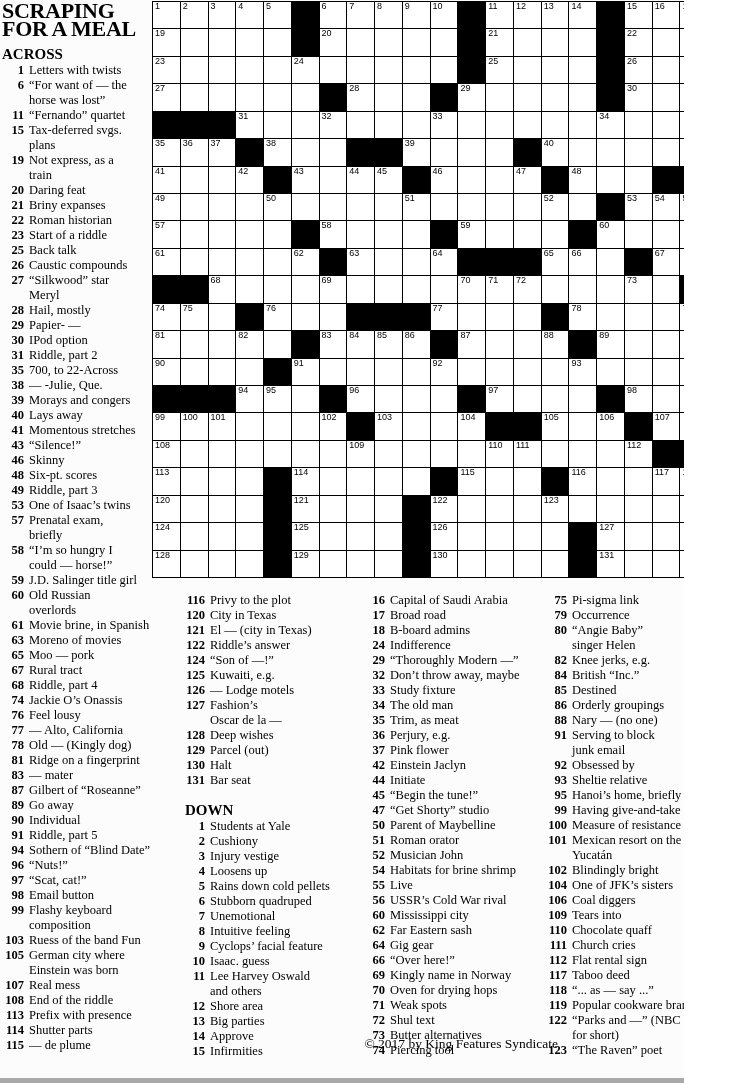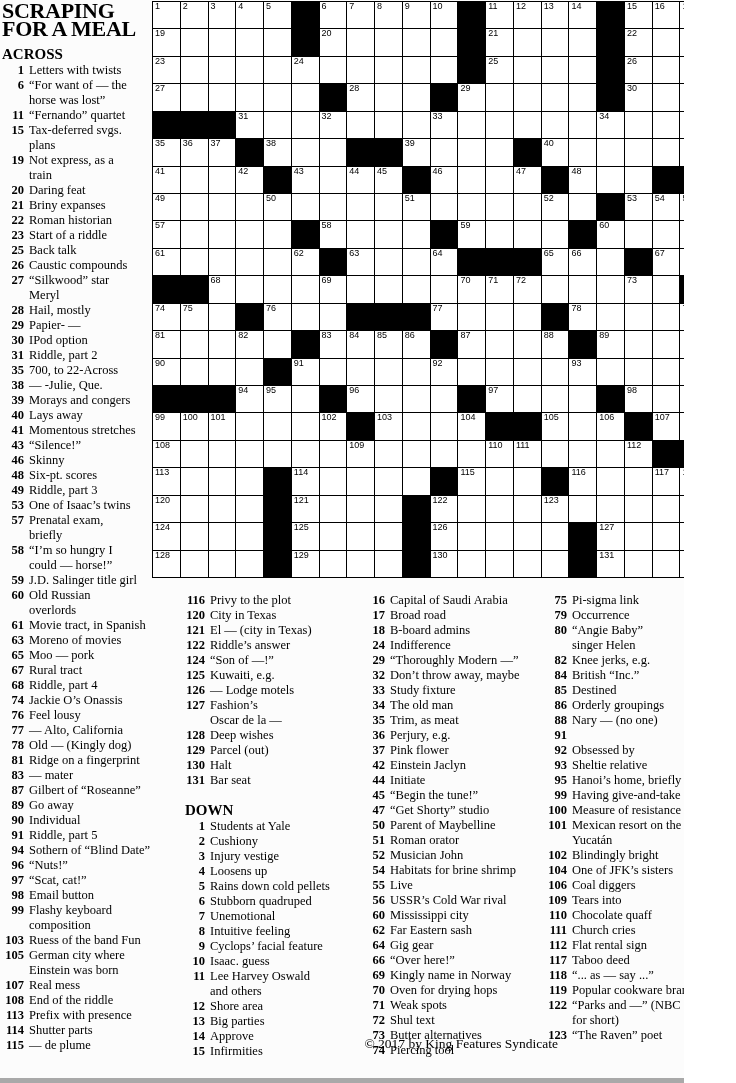--- a/index.html
+++ b/index.html
@@ -161,21 +161,21 @@
           <span class="num">59</span>
           <span class="txt">J.D. Salinger title girl</span>
         </div>
         <div class="clue">
           <span class="num">60</span>
           <span class="txt">Old Russian
 overlords</span>
         </div>
         <div class="clue">
           <span class="num">61</span>
-          <span class="txt">Movie tract, in Spanish</span>
+          <span class="txt">Movie brine, in Spanish</span>
         </div>
         <div class="clue">
           <span class="num">63</span>
           <span class="txt">Moreno of movies</span>
         </div>
         <div class="clue">
           <span class="num">65</span>
           <span class="txt">Moo — pork</span>
         </div>
         <div class="clue">
@@ -1262,20 +1262,22 @@
         <div class="clue">
           <span class="num">86</span>
           <span class="txt">Orderly groupings</span>
         </div>
         <div class="clue">
           <span class="num">88</span>
           <span class="txt">Nary — (no one)</span>
         </div>
         <div class="clue">
           <span class="num">91</span>
+          <span class="txt">Serving to block
+junk email</span>
         </div>
         <div class="clue">
           <span class="num">92</span>
           <span class="txt">Obsessed by</span>
         </div>
         <div class="clue">
           <span class="num">93</span>
           <span class="txt">Sheltie relative</span>
         </div>
         <div class="clue">

